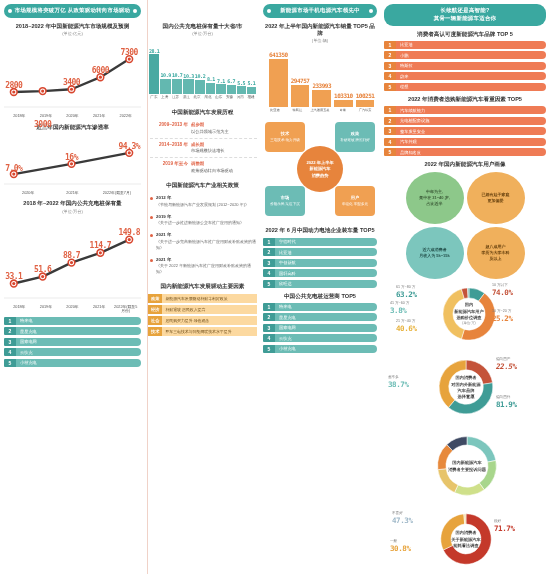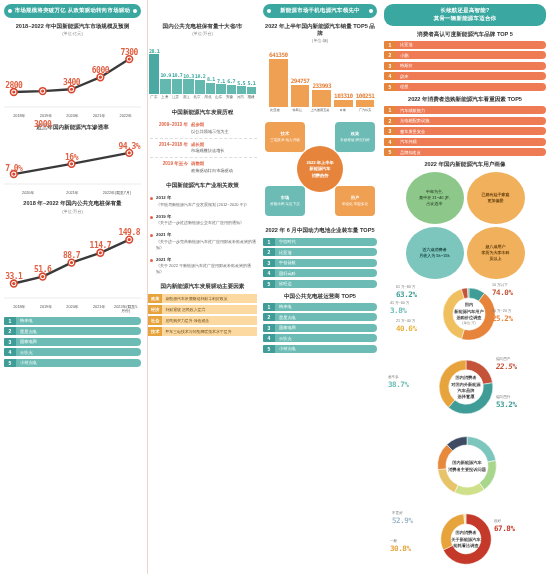--- a/index.html
+++ b/index.html
@@ -609,21 +609,21 @@
             <path d="M22.622983537363115,81.85120044212634 A42,42 0 0 1 49.99999999999999,8 L49.99999999999999,23 A27,27 0 0 0 32.40048941687628,70.4757717127955 Z" fill="#e7a33c" stroke="#fff" stroke-width="0.8"></path>
           </svg>
         <div class="donut-label">
           <span>国内消费者</span><br>
           <span>对国内外新能源</span><br>
           <span>汽车品牌</span><br>
           <span>选择意愿</span>
         </div>
       </div>
     <div class="lead" style="left: 112px; top: 2px;"><span>偏向国产</span><span class="pct" style="color: rgb(196, 83, 58); font-style: italic;">22.5%</span></div>
-        <div class="lead" style="left: 112px; top: 40px;"><span>偏向国外</span><span class="pct" style="color: rgb(63, 156, 150);">53.2%</span></div>
+        <div class="lead" style="left: 112px; top: 40px;"><span>偏向国外</span><span class="pct" style="color: rgb(63, 156, 150);">81.9%</span></div>
         <div class="lead" style="left: 4px; top: 20px;"><span>差不多</span><span class="pct" style="color: rgb(108, 188, 181);">38.7%</span></div>
       </div>
 
     <div class="donutwrap" id="dw-comp" style="position: relative; height: 74px;">
       <div class="donut" id="donut-comp" style="width: 70px; height: 70px; margin-left: 48px;">
           <svg width="70" height="70" viewBox="0 0 100 100">
             <path d="M50,8 A42,42 0 0 1 91.25606453060493,42.129984787399565 L79.46861752186066,44.37856056242826 A30,30 0 0 0 50,20 Z" fill="#7cc6bd" stroke="#fff" stroke-width="0.8"></path>
             <path d="M91.25606453060493,42.129984787399565 A42,42 0 0 1 74.68698059628387,83.97871376374779 L67.6335575687742,74.27050983124843 A30,30 0 0 0 79.46861752186066,44.37856056242826 Z" fill="#a8d68c" stroke="#fff" stroke-width="0.8"></path>
             <path d="M74.68698059628387,83.97871376374779 A42,42 0 0 1 32.11726975426694,88.00273620357282 L37.22662125304782,77.14481157398058 A30,30 0 0 0 67.6335575687742,74.27050983124843 Z" fill="#cfe08a" stroke="#fff" stroke-width="0.8"></path>
             <path d="M32.11726975426694,88.00273620357282 A42,42 0 0 1 8.331182544791936,55.26399580970079 L20.236558960565667,53.75999700692913 A30,30 0 0 0 37.22662125304782,77.14481157398058 Z" fill="#e7c46a" stroke="#fff" stroke-width="0.8"></path>
@@ -643,19 +643,19 @@
             <path d="M50,8 A42,42 0 1 1 12.224979434212422,68.3588621993392 L27.51486871084073,60.92789416627333 A25,25 0 1 0 50,25 Z" fill="#c4392a" stroke="#fff" stroke-width="0.8"></path>
             <path d="M12.224979434212422,68.3588621993392 A42,42 0 0 1 46.310249744868784,8.162388415986754 L47.80372008623142,25.096659771420686 A25,25 0 0 0 27.51486871084073,60.92789416627333 Z" fill="#e7a33c" stroke="#fff" stroke-width="0.8"></path>
             <path d="M46.310249744868784,8.162388415986754 A42,42 0 0 1 49.99999999999999,8 L49.99999999999999,25 A25,25 0 0 0 47.80372008623142,25.096659771420686 Z" fill="#f5e0b0" stroke="#fff" stroke-width="0.8"></path>
           </svg>
         <div class="donut-label">
           <span>国内消费者</span><br>
           <span>关于新能源汽车</span><br>
           <span>能耗看法调查</span>
         </div>
       </div>
-    <div class="lead" style="left: 110px; top: 10px;"><span>很好</span><span class="pct" style="color: rgb(196, 57, 42);">67.8%</span></div>
+    <div class="lead" style="left: 110px; top: 10px;"><span>很好</span><span class="pct" style="color: rgb(196, 57, 42);">71.7%</span></div>
         <div class="lead" style="left: 6px; top: 30px;"><span>一般</span><span class="pct" style="color: rgb(231, 163, 60);">30.8%</span></div>
-        <div class="lead" style="left: 8px; top: 2px;"><span>不喜好</span><span class="pct" style="color: rgb(159, 184, 200);">52.9%</span></div>
+        <div class="lead" style="left: 8px; top: 2px;"><span>不喜好</span><span class="pct" style="color: rgb(159, 184, 200);">47.3%</span></div>
       </div>
   </div>
 
 </div>
 
 </body></html>

